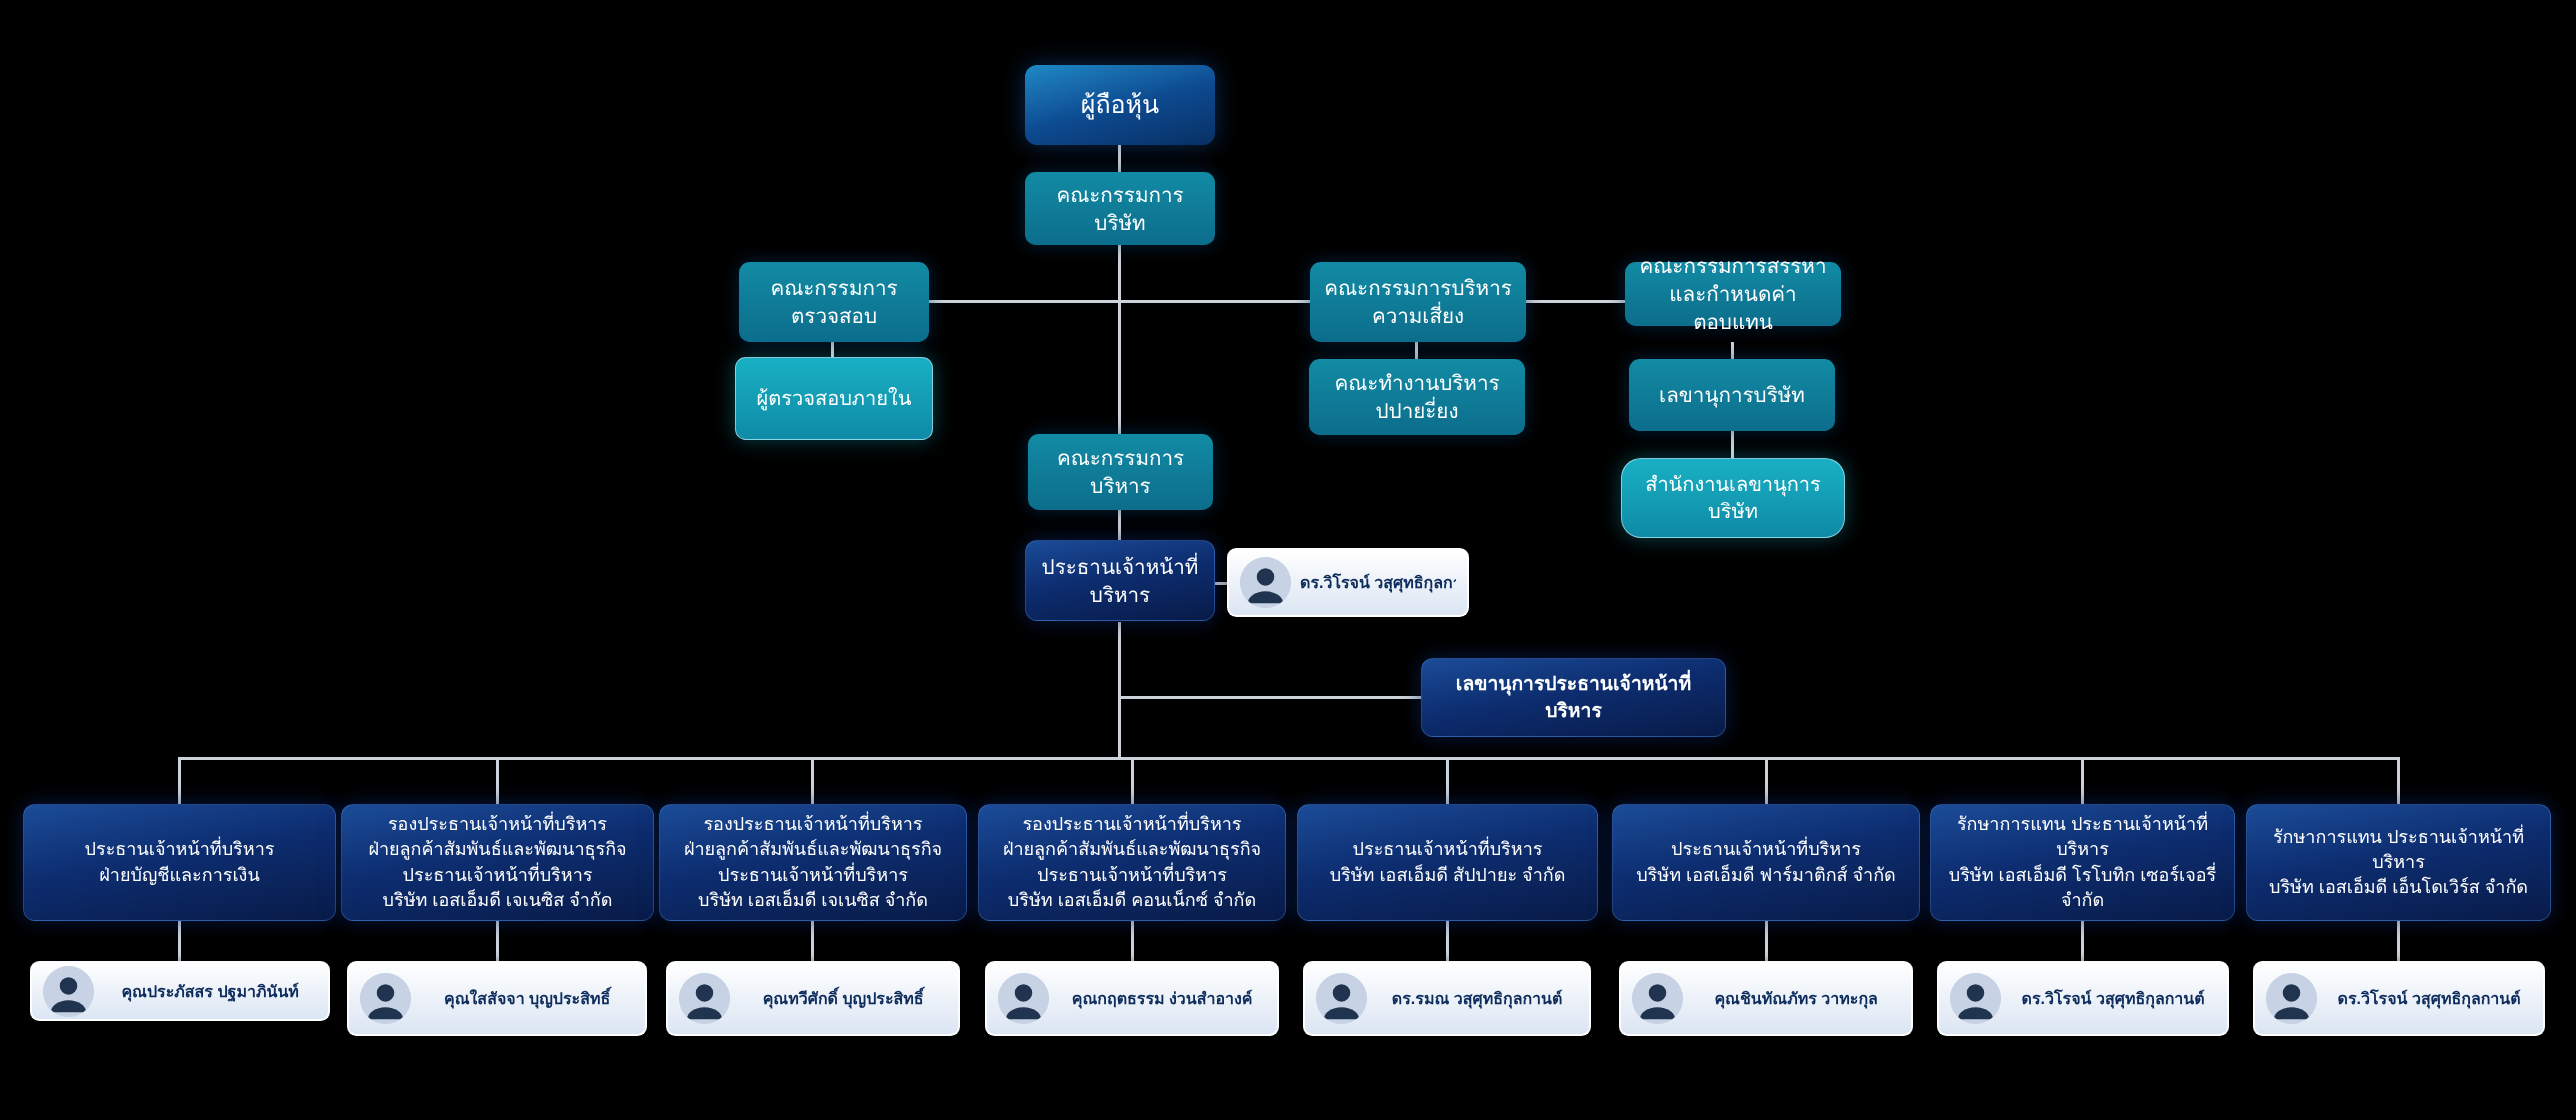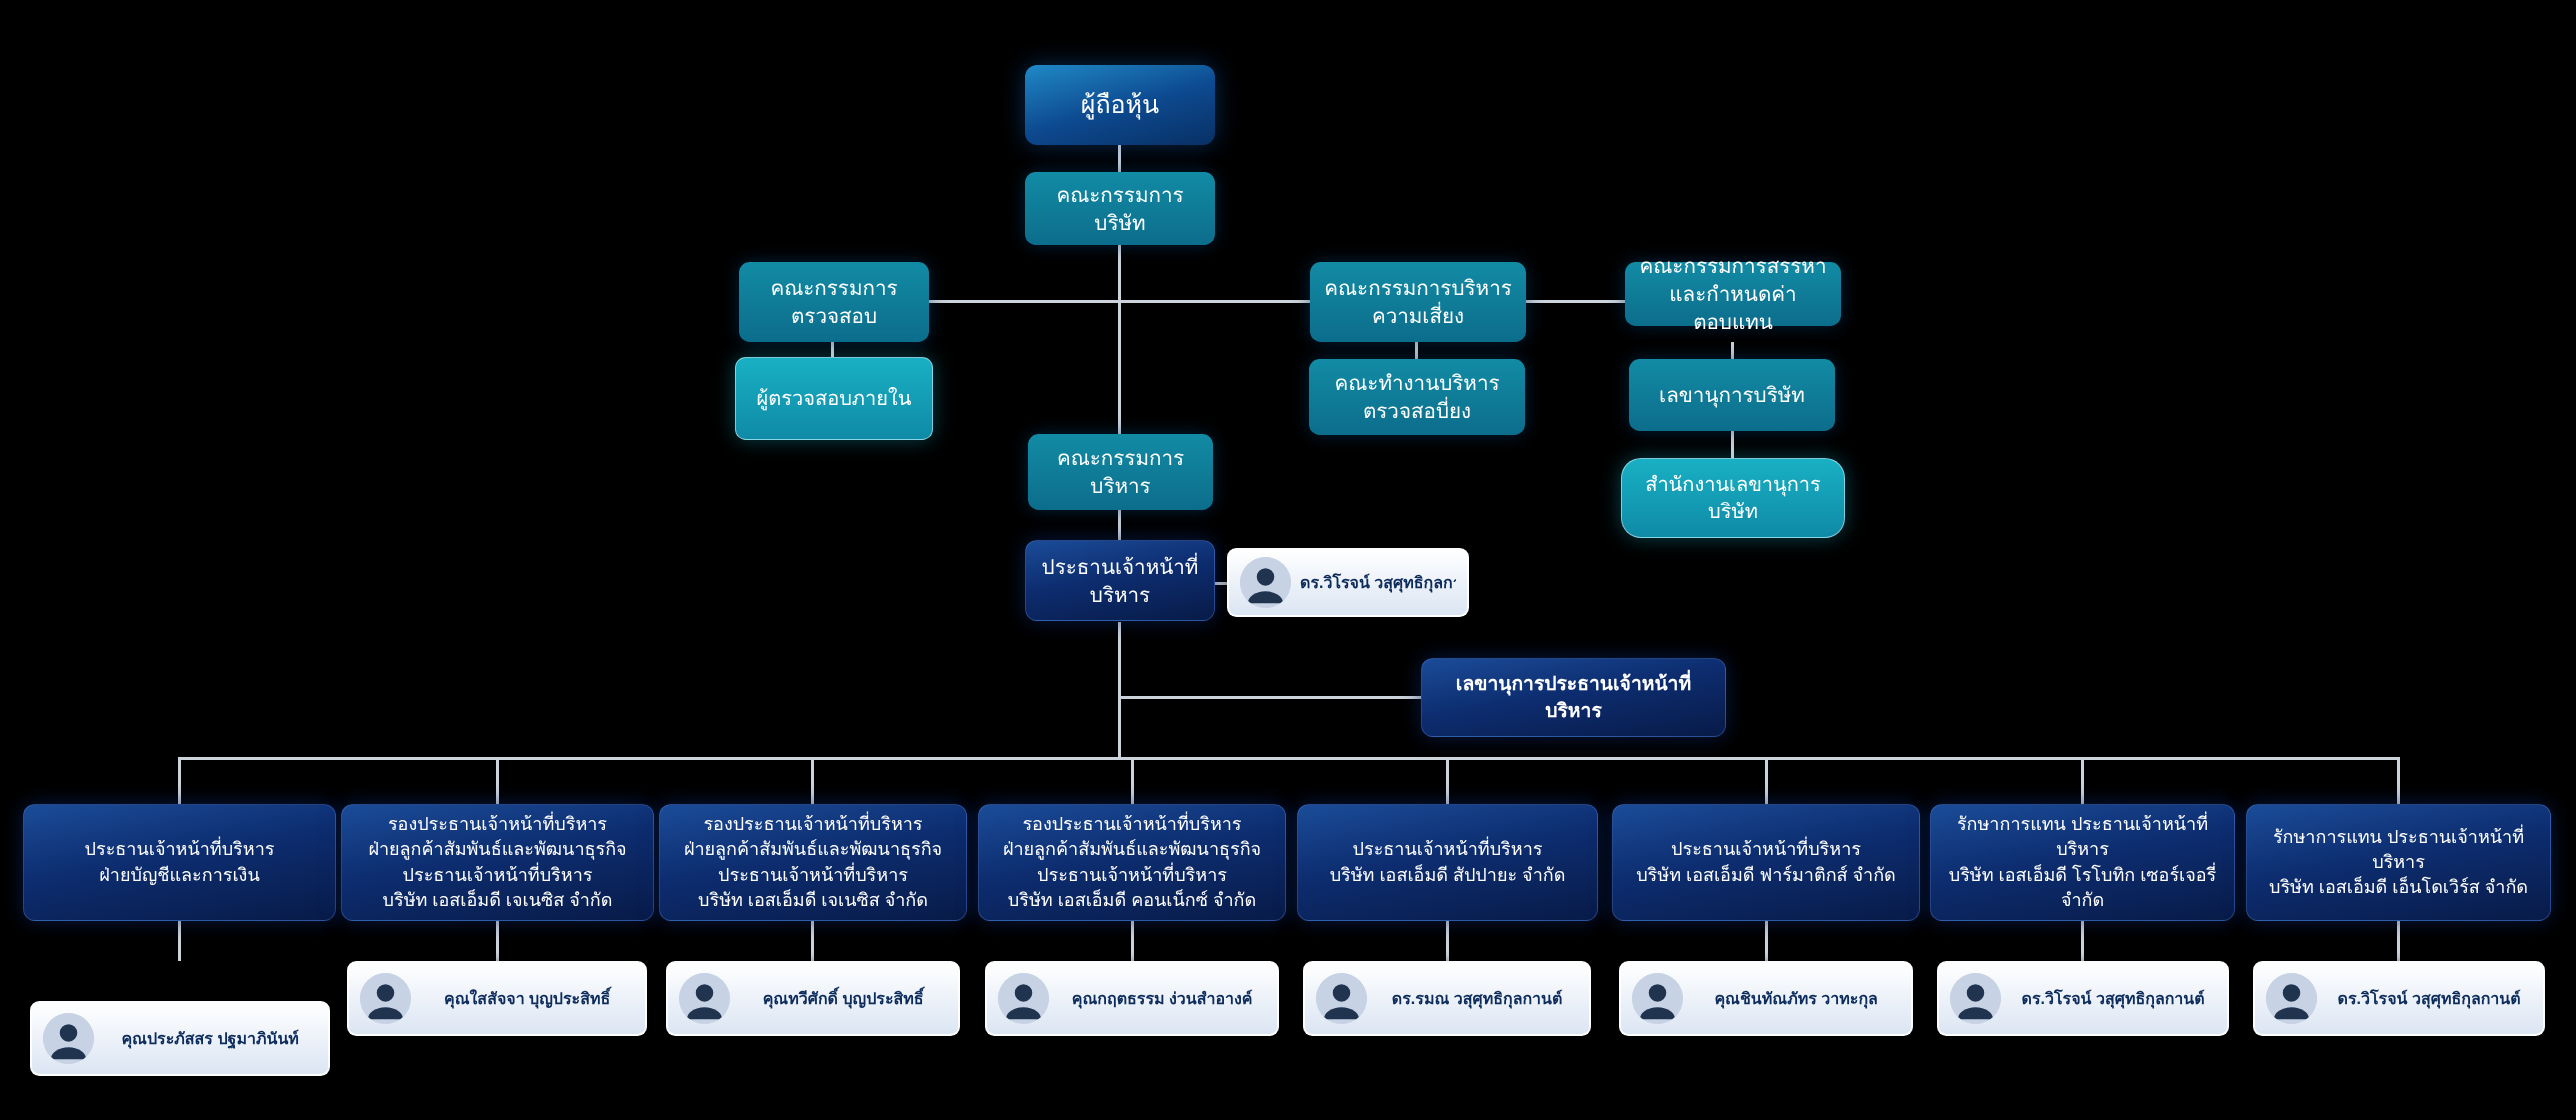--- a/index.html
+++ b/index.html
@@ -84,21 +84,21 @@
 
   <div class="node teal" style="left:1310px;top:262px;width:216px;height:80px;">คณะกรรมการบริหาร
 ความเสี่ยง</div>
 
   <div class="node teal" style="left:1625px;top:262px;width:216px;height:64px;">คณะกรรมการสรรหา
 และกำหนดค่าตอบแทน</div>
 
   <div class="node teal-bright" style="left:735px;top:357px;width:198px;height:83px;">ผู้ตรวจสอบภายใน</div>
 
   <div class="node teal" style="left:1309px;top:359px;width:216px;height:76px;">คณะทำงานบริหาร
-ตรวจสอบี่ยง</div>
+ปปายะี่ยง</div>
 
   <div class="node teal" style="left:1629px;top:359px;width:206px;height:72px;">เลขานุการบริษัท</div>
 
   <div class="node teal-bright" style="left:1621px;top:458px;width:224px;height:80px;border-radius:20px;">สำนักงานเลขานุการบริษัท</div>
 
   <div class="node teal" style="left:1028px;top:434px;width:185px;height:76px;">คณะกรรมการบริหาร</div>
 
   <div class="node navy" style="left:1025px;top:540px;width:190px;height:81px;">ประธานเจ้าหน้าที่
 บริหาร</div>
 
@@ -131,21 +131,21 @@
 บริษัท เอสเอ็มดี คอนเน็กซ์ จำกัด</div>
   <div class="node navy exec-box" style="left:1297px;top:804px;width:301px;height:117px;">ประธานเจ้าหน้าที่บริหาร
 บริษัท เอสเอ็มดี สัปปายะ จำกัด</div>
   <div class="node navy exec-box" style="left:1612px;top:804px;width:308px;height:117px;">ประธานเจ้าหน้าที่บริหาร
 บริษัท เอสเอ็มดี ฟาร์มาติกส์ จำกัด</div>
   <div class="node navy exec-box" style="left:1930px;top:804px;width:305px;height:117px;">รักษาการแทน ประธานเจ้าหน้าที่บริหาร
 บริษัท เอสเอ็มดี โรโบทิก เซอร์เจอรี่ จำกัด</div>
   <div class="node navy exec-box" style="left:2246px;top:804px;width:305px;height:117px;">รักษาการแทน ประธานเจ้าหน้าที่บริหาร
 บริษัท เอสเอ็มดี เอ็นโดเวิร์ส จำกัด</div>
 
-  <div class="person-card" style="left:30px;top:961px;width:300px;height:75px;margin-top:40px;">
+  <div class="person-card" style="left:30px;top:961px;width:300px;height:60px;">
     <span class="avatar">
         <svg viewBox="0 0 64 64">
           <circle cx="32" cy="32" r="32" fill="#c7d3e4"></circle>
           <circle cx="32" cy="25" r="11" fill="#21344f"></circle>
           <path d="M10 58 a22 15 0 0 1 44 0 z" fill="#21344f"></path>
         </svg>
       </span>
     <span class="name">คุณประภัสสร ปฐมาภินันท์</span>
   </div>
   <div class="person-card" style="left:347px;top:961px;width:300px;height:75px;">

